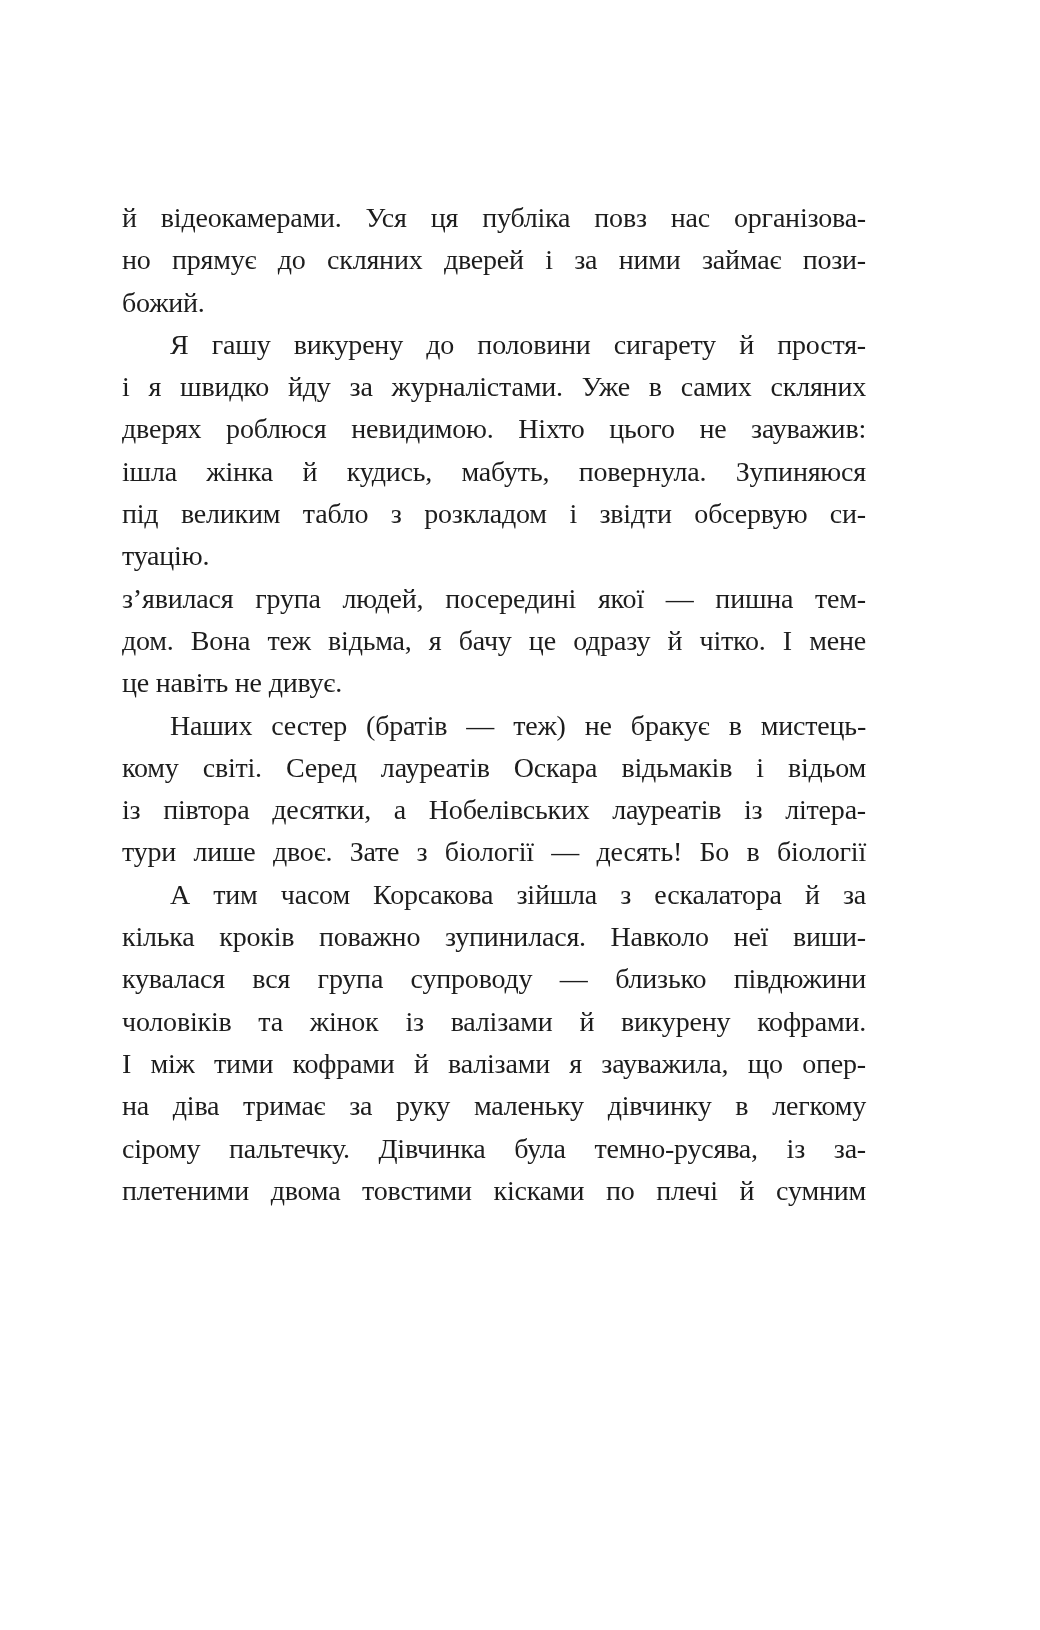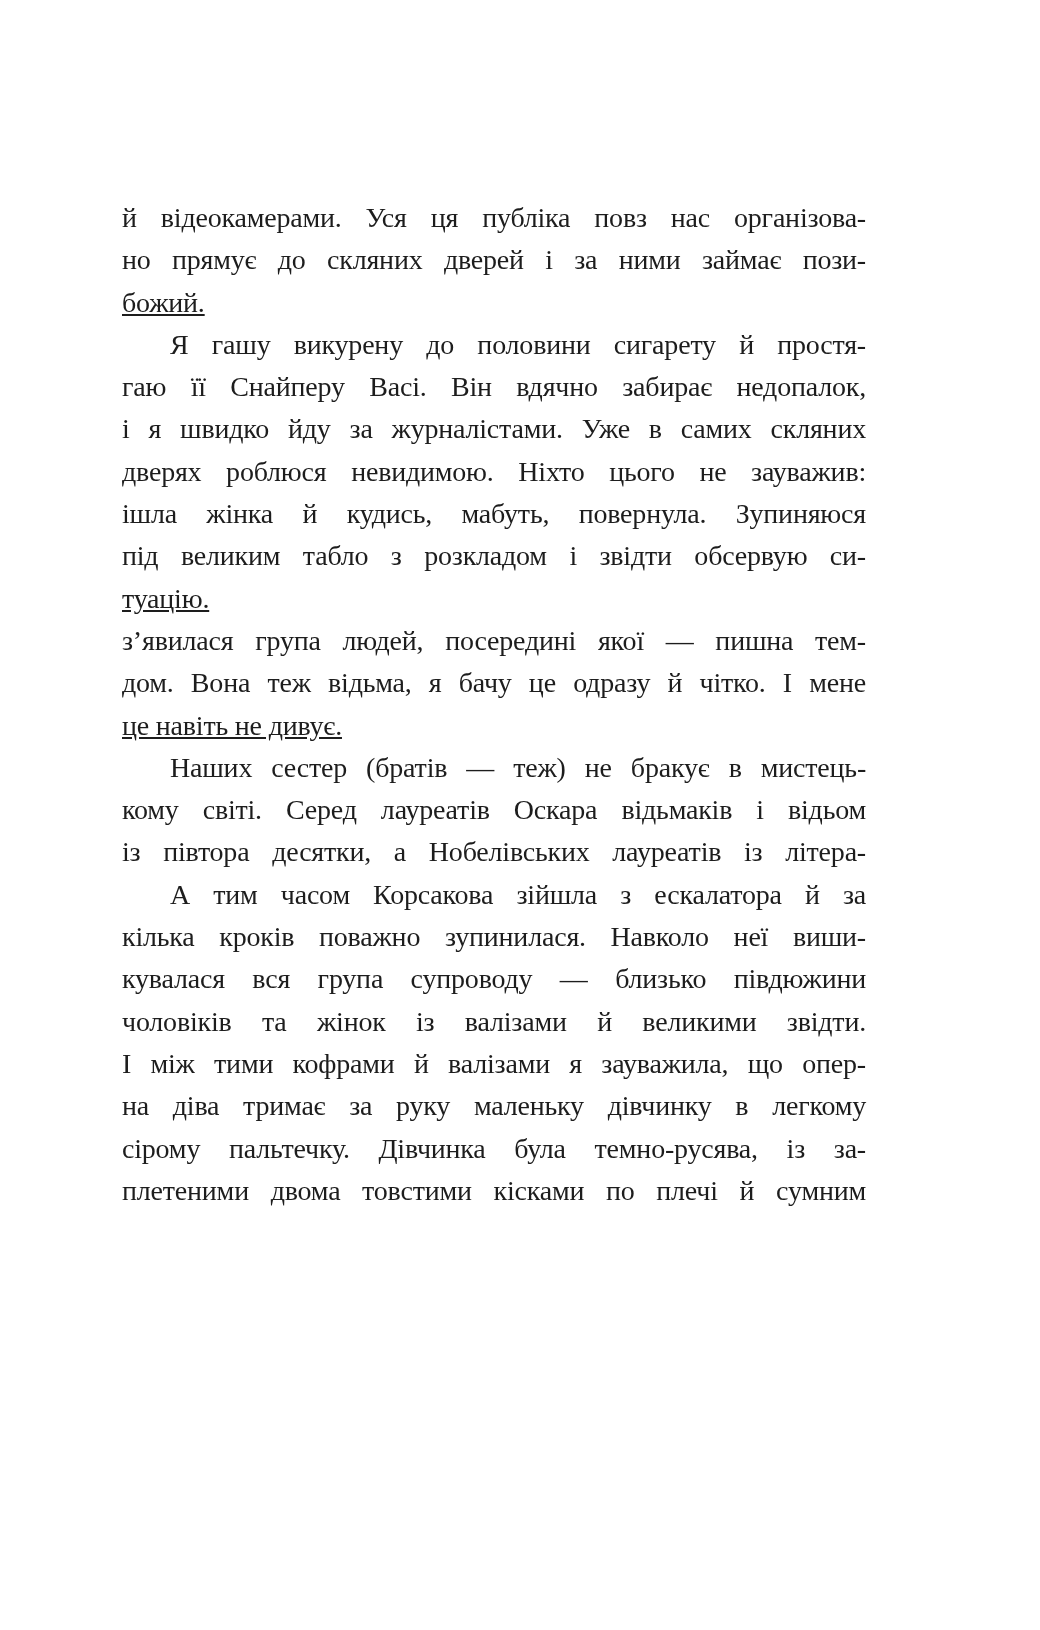--- a/index.html
+++ b/index.html
@@ -34,21 +34,20 @@
     white-space: nowrap;
     text-align: justify;
     text-align-last: justify;
     text-justify: inter-word;
   }
   .line.indent {
     text-indent: 48px;
   }
   .line.end {
     text-align-last: left;
-    text-decoration: underline;
   }
   .page-number {
     position: absolute;
     left: 122px;
     top: 1511px;
     width: 744px;
     text-align: center;
     font-size: 30px;
     line-height: 34px;
     color: #222222;
@@ -59,42 +58,42 @@
 
 <div class="page">
   <div class="text-block">
       <div class="paragraph">
         <div class="line">й відеокамерами. Уся ця публіка повз нас організова-</div>
         <div class="line">но прямує до скляних дверей і за ними займає пози-</div>
         <div class="line end">божий.</div>
       </div>
       <div class="paragraph">
         <div class="line indent">Я гашу викурену до половини сигарету й простя-</div>
-        <div class="line">гаю її Снайперу Васі. Він вдячно забирає недопалок,</div>
         <div class="line">і я швидко йду за журналістами. Уже в самих скляних</div>
         <div class="line">дверях роблюся невидимою. Ніхто цього не зауважив:</div>
         <div class="line">ішла жінка й кудись, мабуть, повернула. Зупиняюся</div>
         <div class="line">під великим табло з розкладом і звідти обсервую си-</div>
         <div class="line end">туацію.</div>
       </div>
       <div class="paragraph">
         <div class="line">з’явилася група людей, посередині якої — пишна тем-</div>
         <div class="line">дом. Вона теж відьма, я бачу це одразу й чітко. І мене</div>
         <div class="line end">це навіть не дивує.</div>
       </div>
       <div class="paragraph">
         <div class="line indent">Наших сестер (братів — теж) не бракує в мистець-</div>
         <div class="line">кому світі. Серед лауреатів Оскара відьмаків і відьом</div>
         <div class="line">із півтора десятки, а Нобелівських лауреатів із літера-</div>
+        <div class="line">тури лише двоє. Зате з біології — десять! Бо в біології</div>
       </div>
       <div class="paragraph">
         <div class="line indent">А тим часом Корсакова зійшла з ескалатора й за</div>
         <div class="line">кілька кроків поважно зупинилася. Навколо неї виши-</div>
         <div class="line">кувалася вся група супроводу — близько півдюжини</div>
-        <div class="line">чоловіків та жінок із валізами й великими звідти.</div>
+        <div class="line">чоловіків та жінок із валізами й викурену кофрами.</div>
         <div class="line">І між тими кофрами й валізами я зауважила, що опер-</div>
         <div class="line">на діва тримає за руку маленьку дівчинку в легкому</div>
         <div class="line">сірому пальтечку. Дівчинка була темно-русява, із за-</div>
         <div class="line">плетеними двома товстими кісками по плечі й сумним</div>
       </div>
     </div>
   <div class="page-number">15</div>
 </div>
 
 </body></html>

